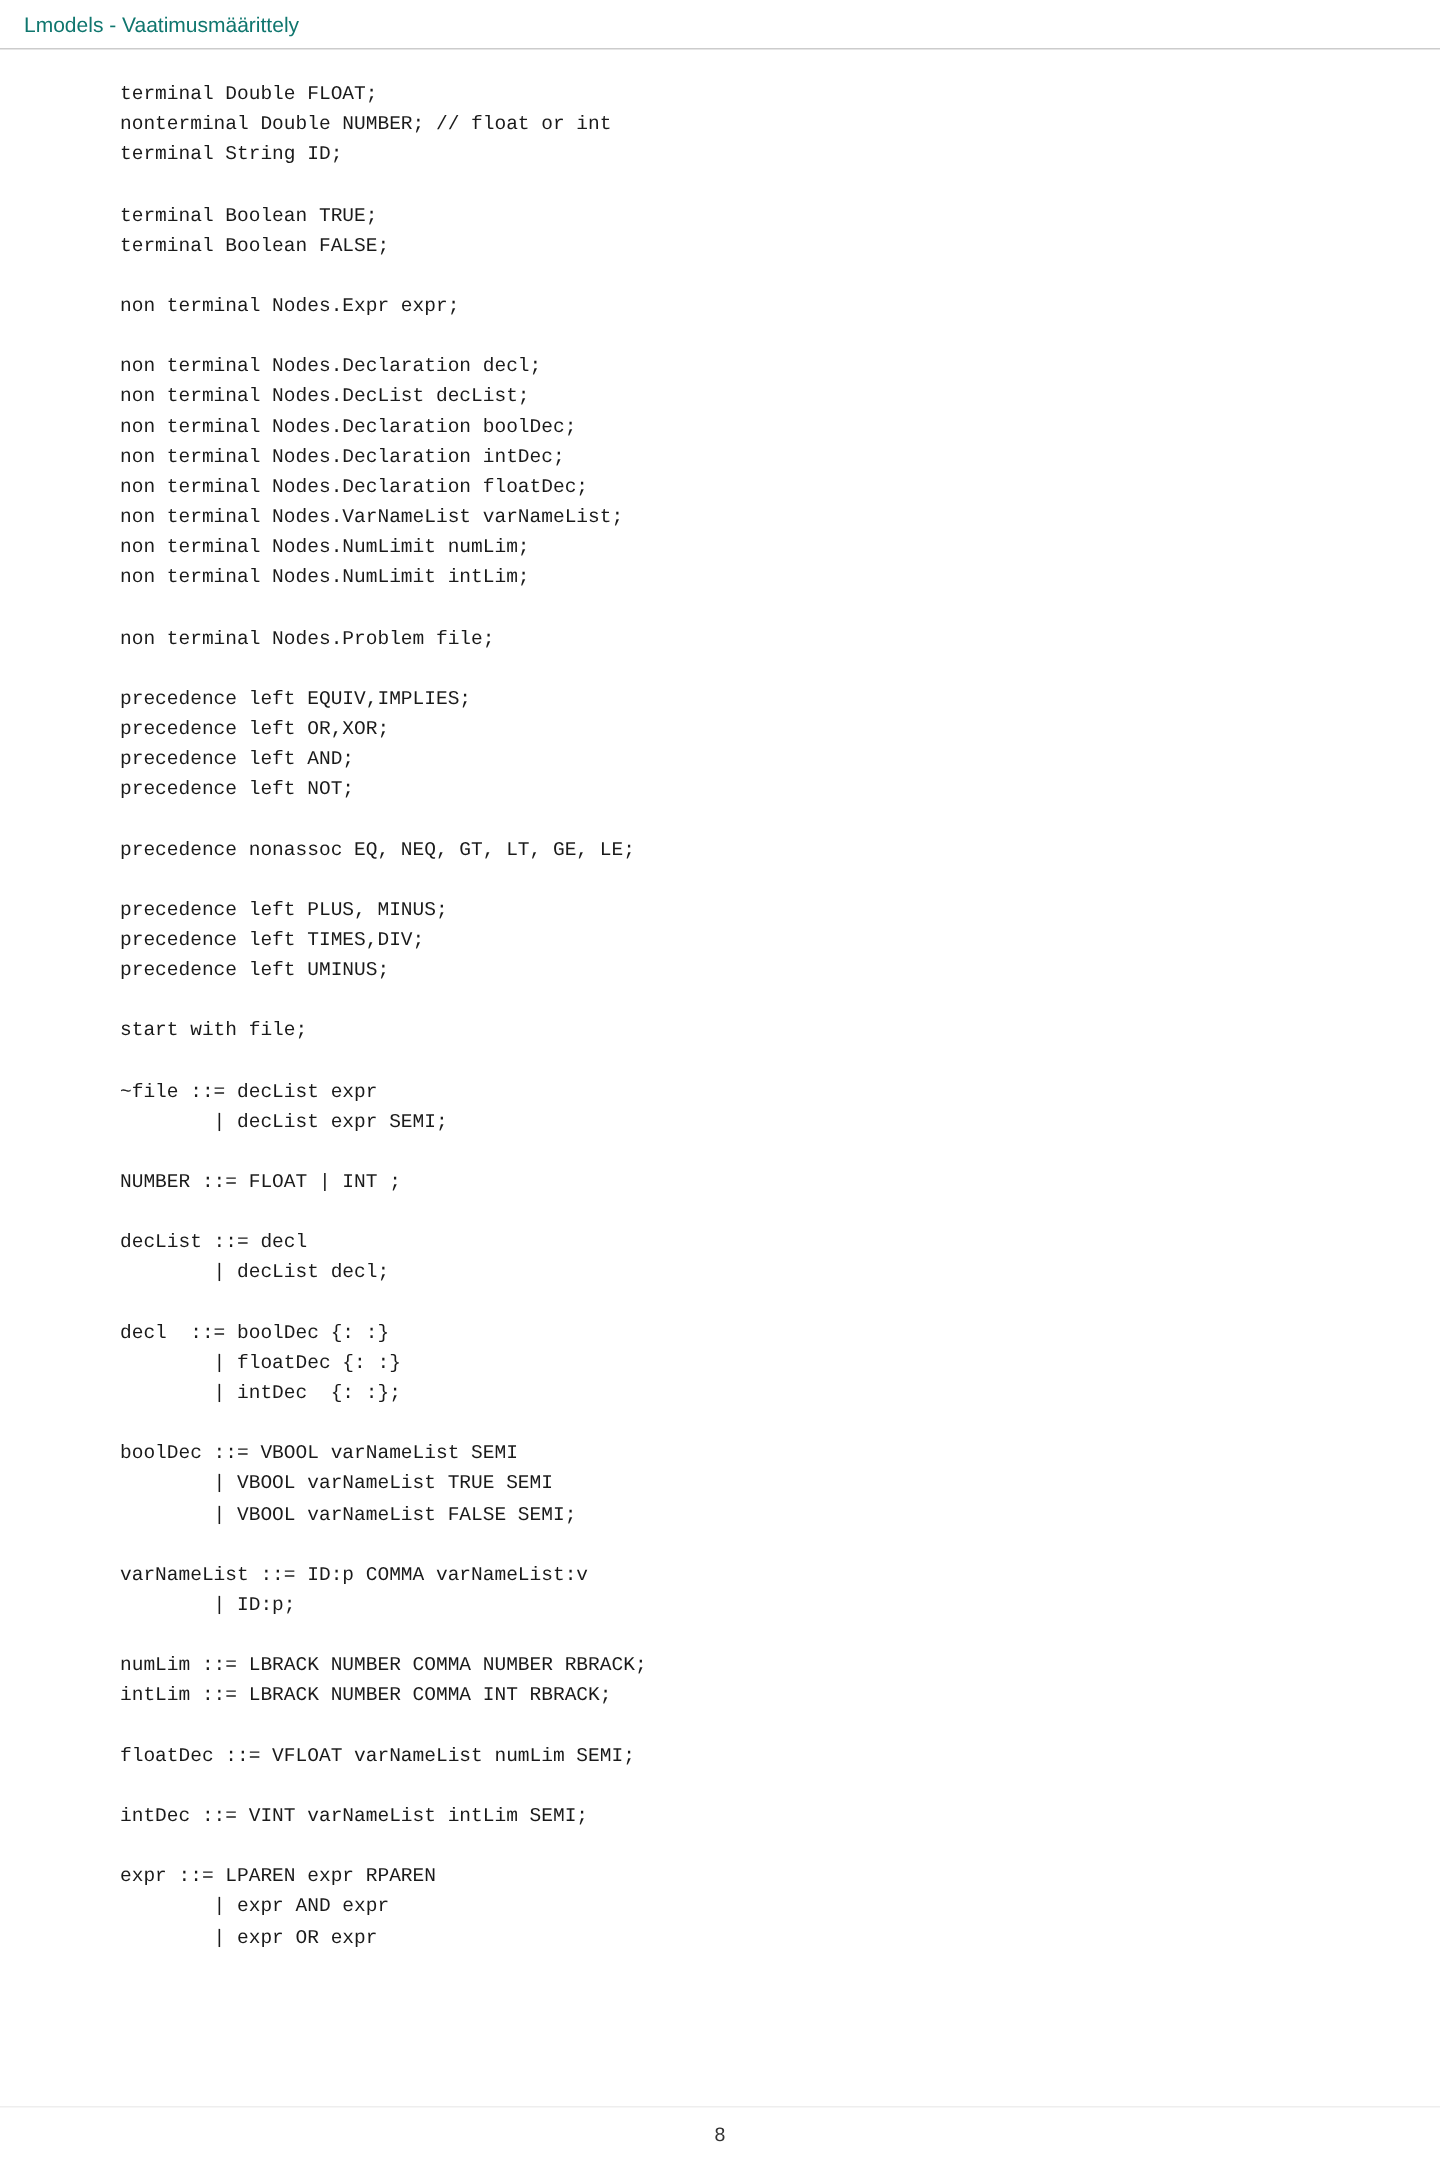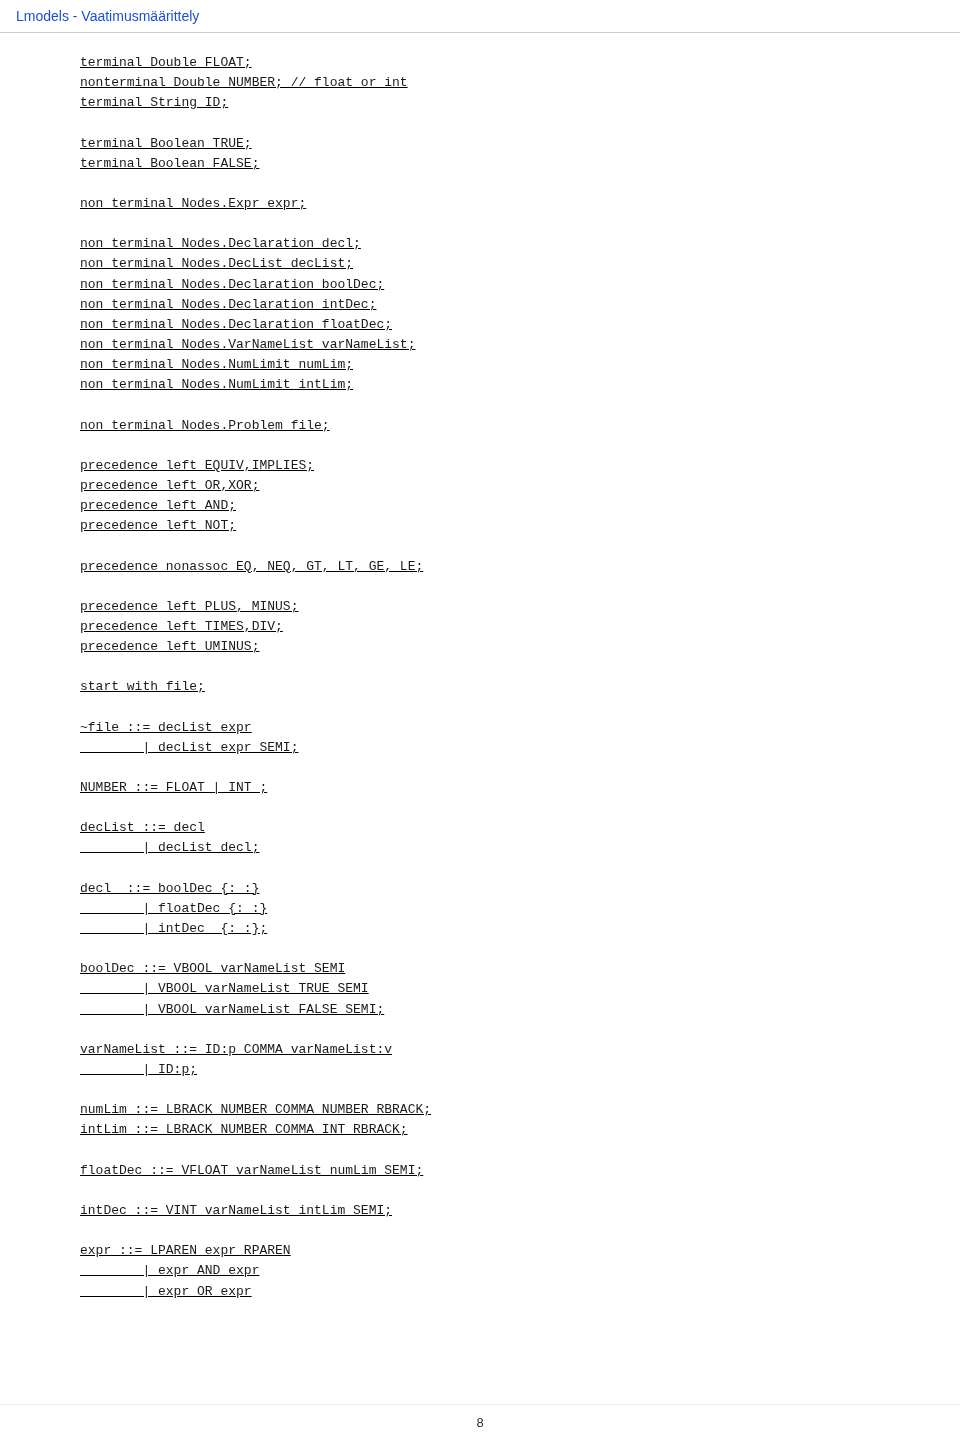--- a/index.html
+++ b/index.html
@@ -27,27 +27,26 @@
     .header {
       border-bottom: 1px solid #cccccc;
       padding: 8px 16px;
       display: flex;
       align-items: center;
     }
 
     .header-title {
       font-family: Arial, sans-serif;
       font-size: 14px;
-      color: #1d4ed8;
+      color: #0f766e;
     }
 
     .content {
       padding: 20px 64px 60px 80px;
       flex: 1;
-      text-decoration: underline;
     }
 
     .code-block {
       font-family: 'Courier New', Courier, monospace;
       font-size: 13px;
       line-height: 1.55;
       color: #1a1a1a;
       white-space: pre;
     }
 

